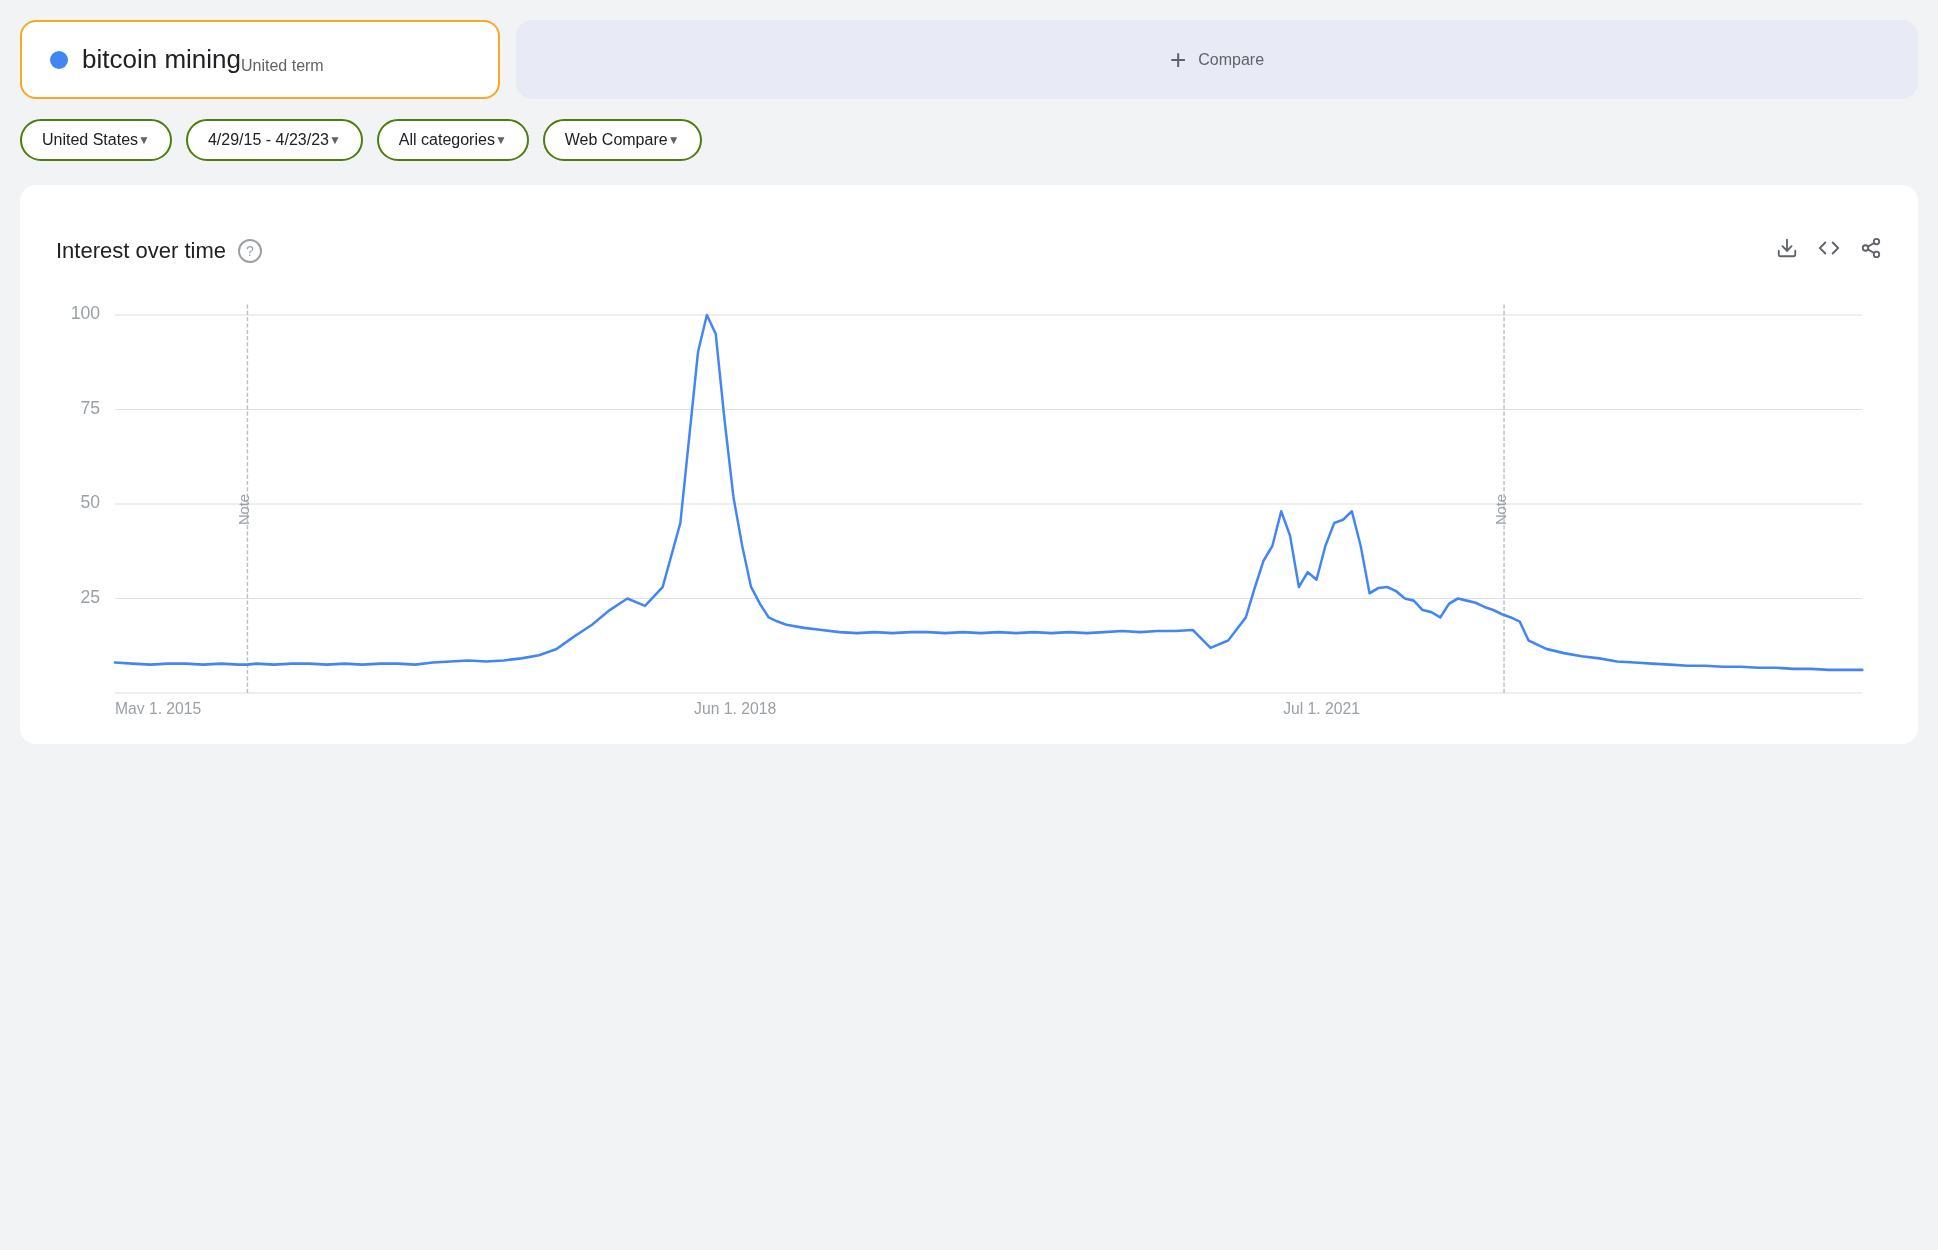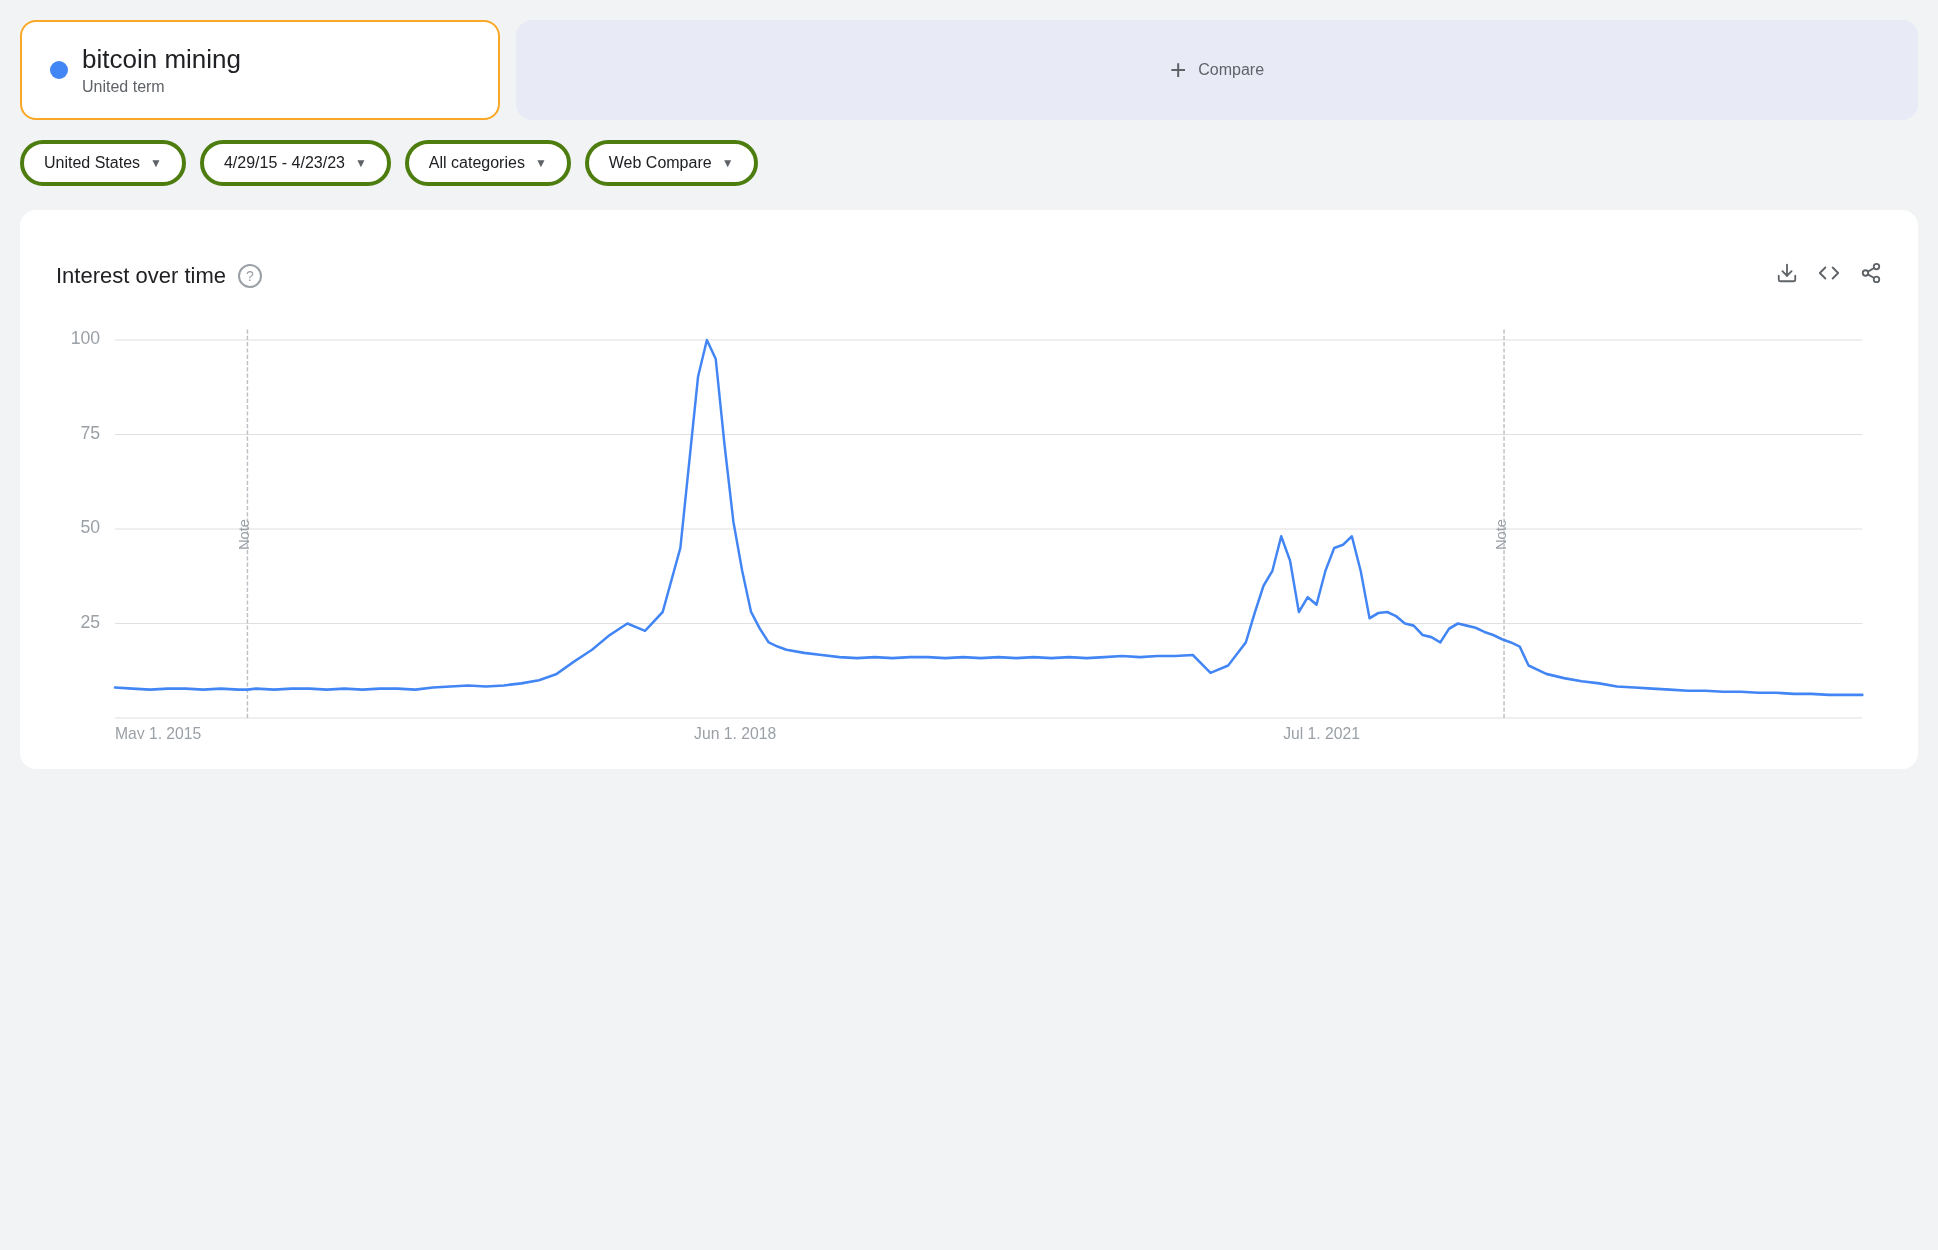--- a/index.html
+++ b/index.html
@@ -28,21 +28,21 @@
     }
     .search-term-dot {
       width: 18px;
       height: 18px;
       border-radius: 50%;
       background: #4285f4;
       flex-shrink: 0;
     }
     .search-term-text {
       display: flex;
-      flex-direction: column;
+      align-items: flex-end;
     }
     .search-term-name {
       font-size: 26px;
       font-weight: 500;
       color: #202124;
       line-height: 1.2;
     }
     .search-term-label {
       font-size: 16px;
       color: #5f6368;
@@ -69,29 +69,28 @@
       font-weight: 400;
     }
     .filters-row {
       display: flex;
       gap: 14px;
       margin-bottom: 24px;
       flex-wrap: wrap;
     }
     .filter-btn {
       background: #fff;
-      border: 4px solid #4d7c0f;
+      border: 2px solid #4d7c0f;
       border-radius: 24px;
       padding: 10px 20px;
       font-size: 16px;
       color: #202124;
       cursor: pointer;
       display: flex;
       align-items: center;
-      gap: 10px;
       white-space: nowrap;
     }
     .filter-btn .chevron {
       font-size: 12px;
       color: #5f6368;
     }
     .chart-card {
       background: #fff;
       border-radius: 16px;
       padding: 52px 36px 30px 36px;

